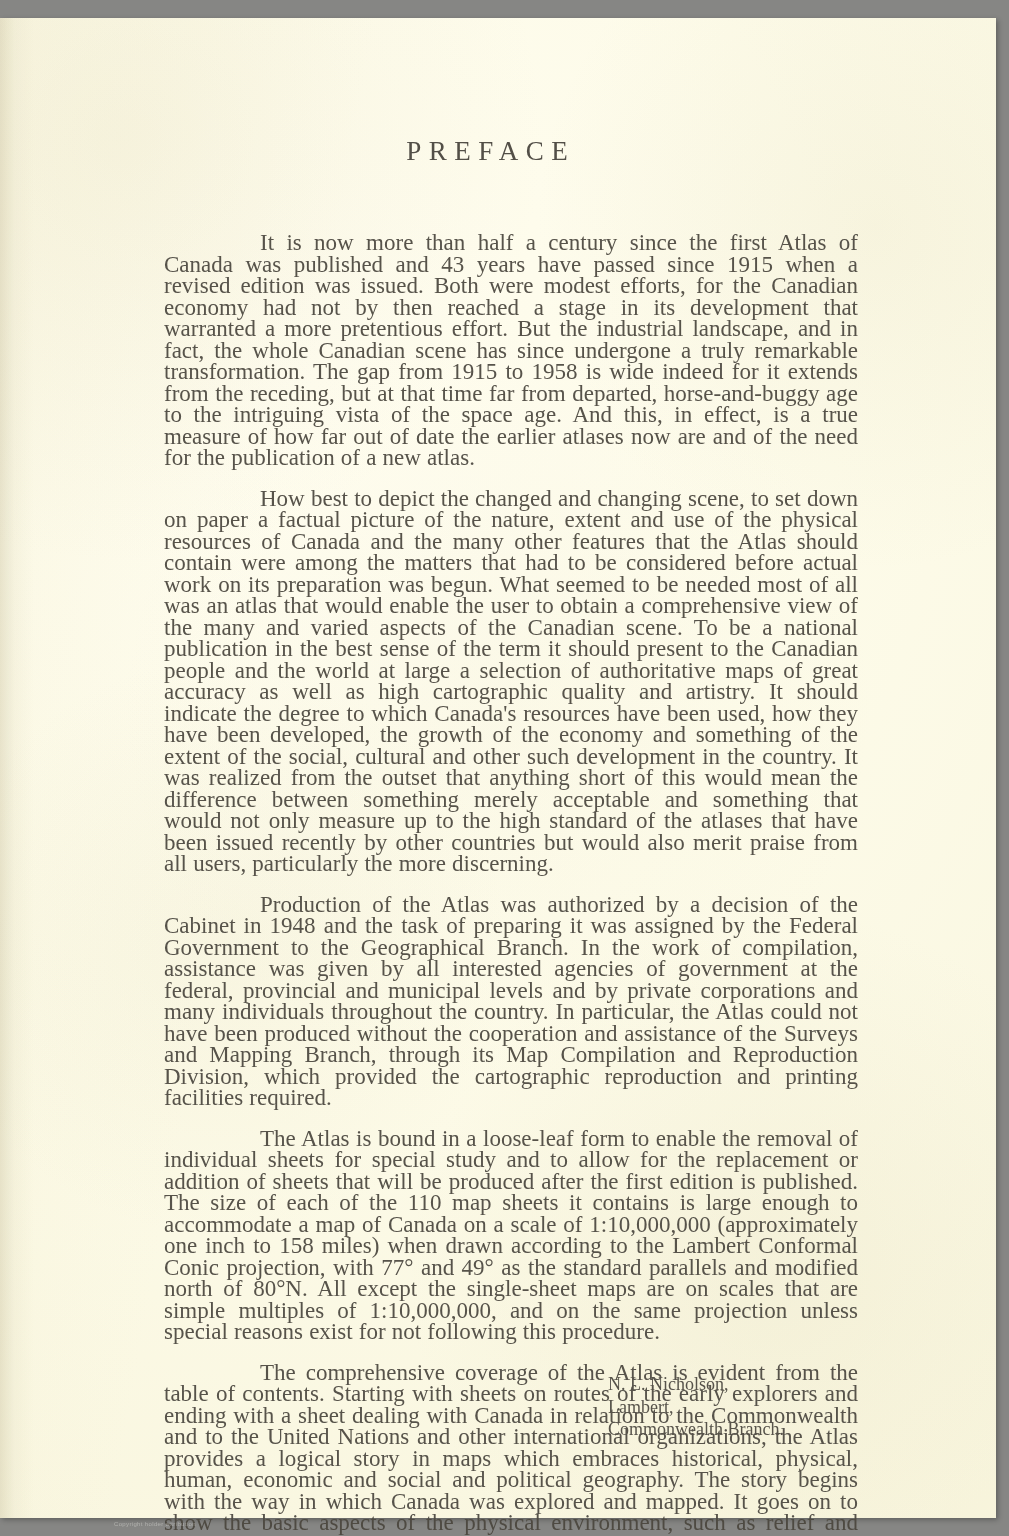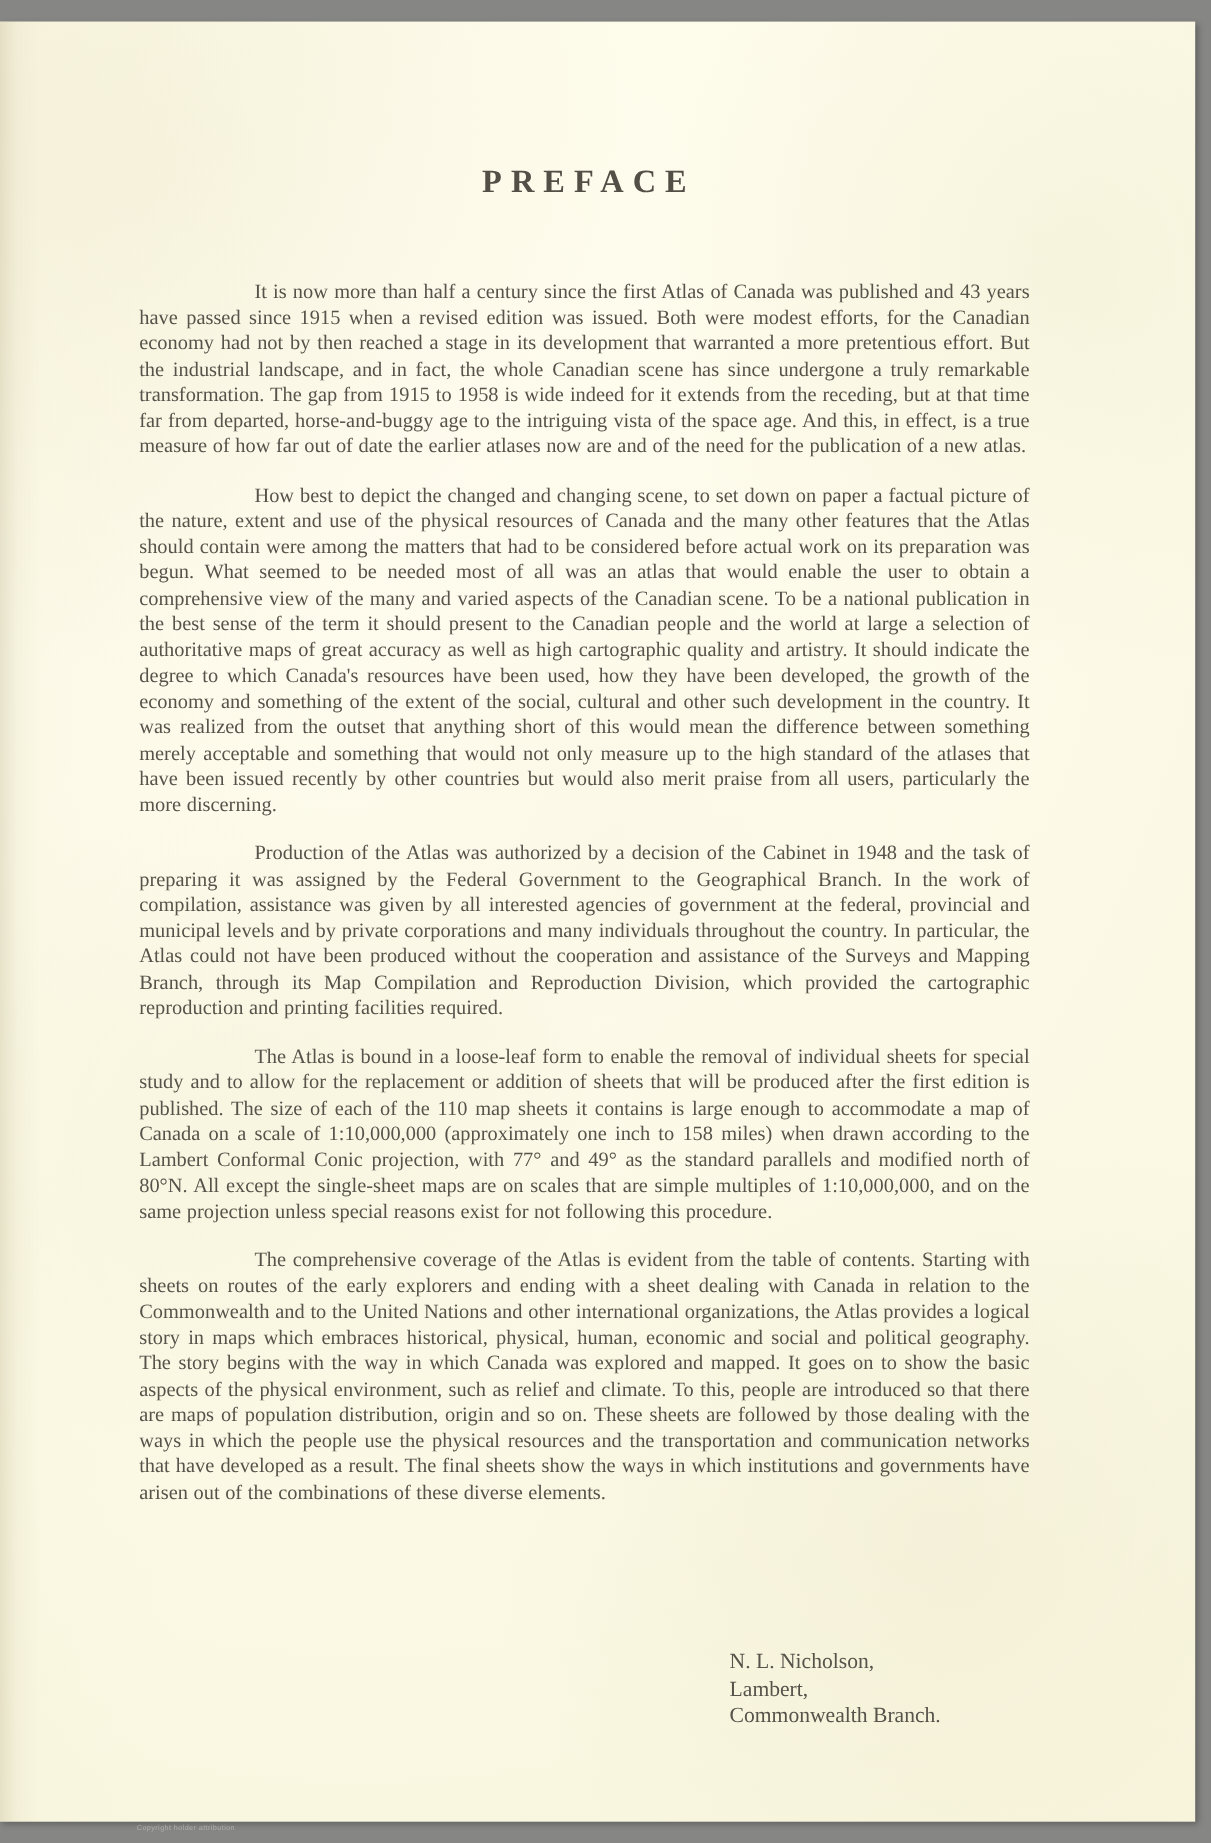--- a/index.html
+++ b/index.html
@@ -64,33 +64,34 @@
     top: 0px;
     width: 742px;
   }
 
   #page-title {
     margin-top: 118px;
     text-align: center;
     font-size: 27px;
     letter-spacing: 7.5px;
     color: #4a463f;
-    font-weight: 700;
+    font-weight: 400;
     text-indent: 7.5px;
   }
 
   .body-paragraph {
     margin-top: 19px;
     text-align: justify;
     text-align-last: left;
     text-indent: 96px;
-    font-size: 17px;
+    font-size: 23px;
     line-height: 21.5px;
     color: #4e4a42;
     word-spacing: 0.4px;
+    margin-left: 48px;
     -webkit-font-smoothing: antialiased;
   }
 
   #paragraph-first { margin-top: 65px; }
 
   
   #signature-block {
     position: absolute;
     left: 608px;
     top: 1355px;

